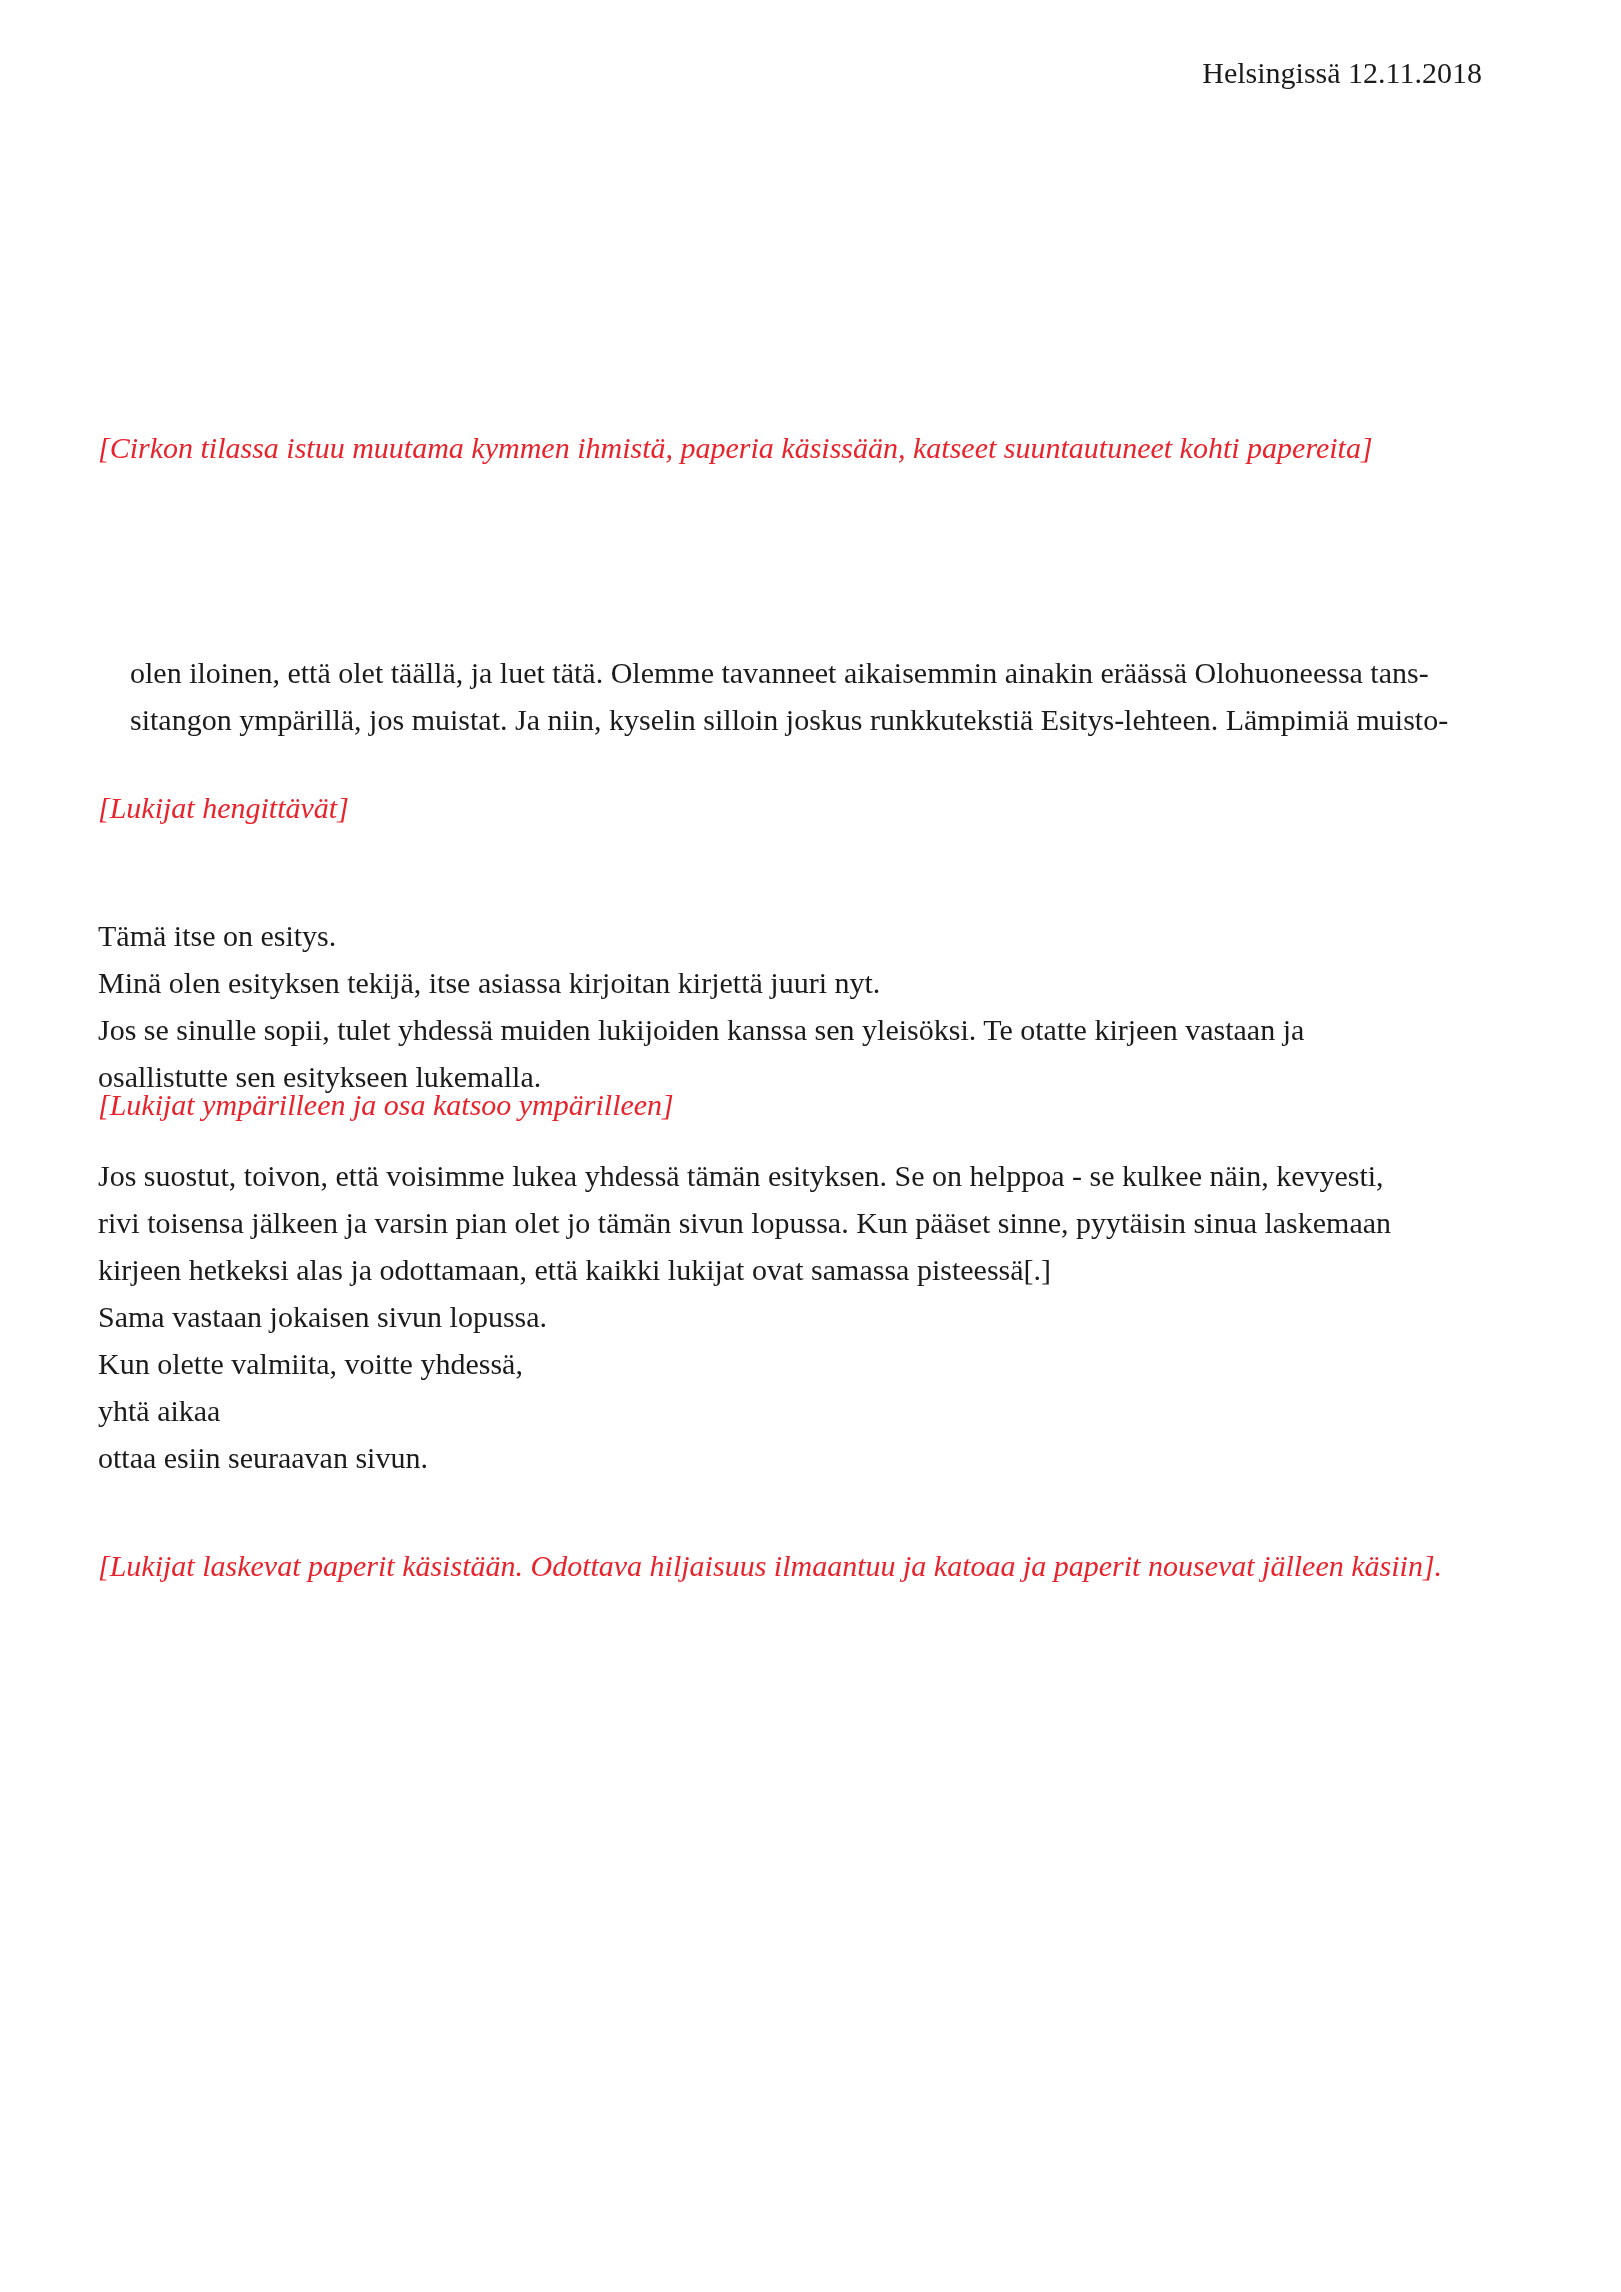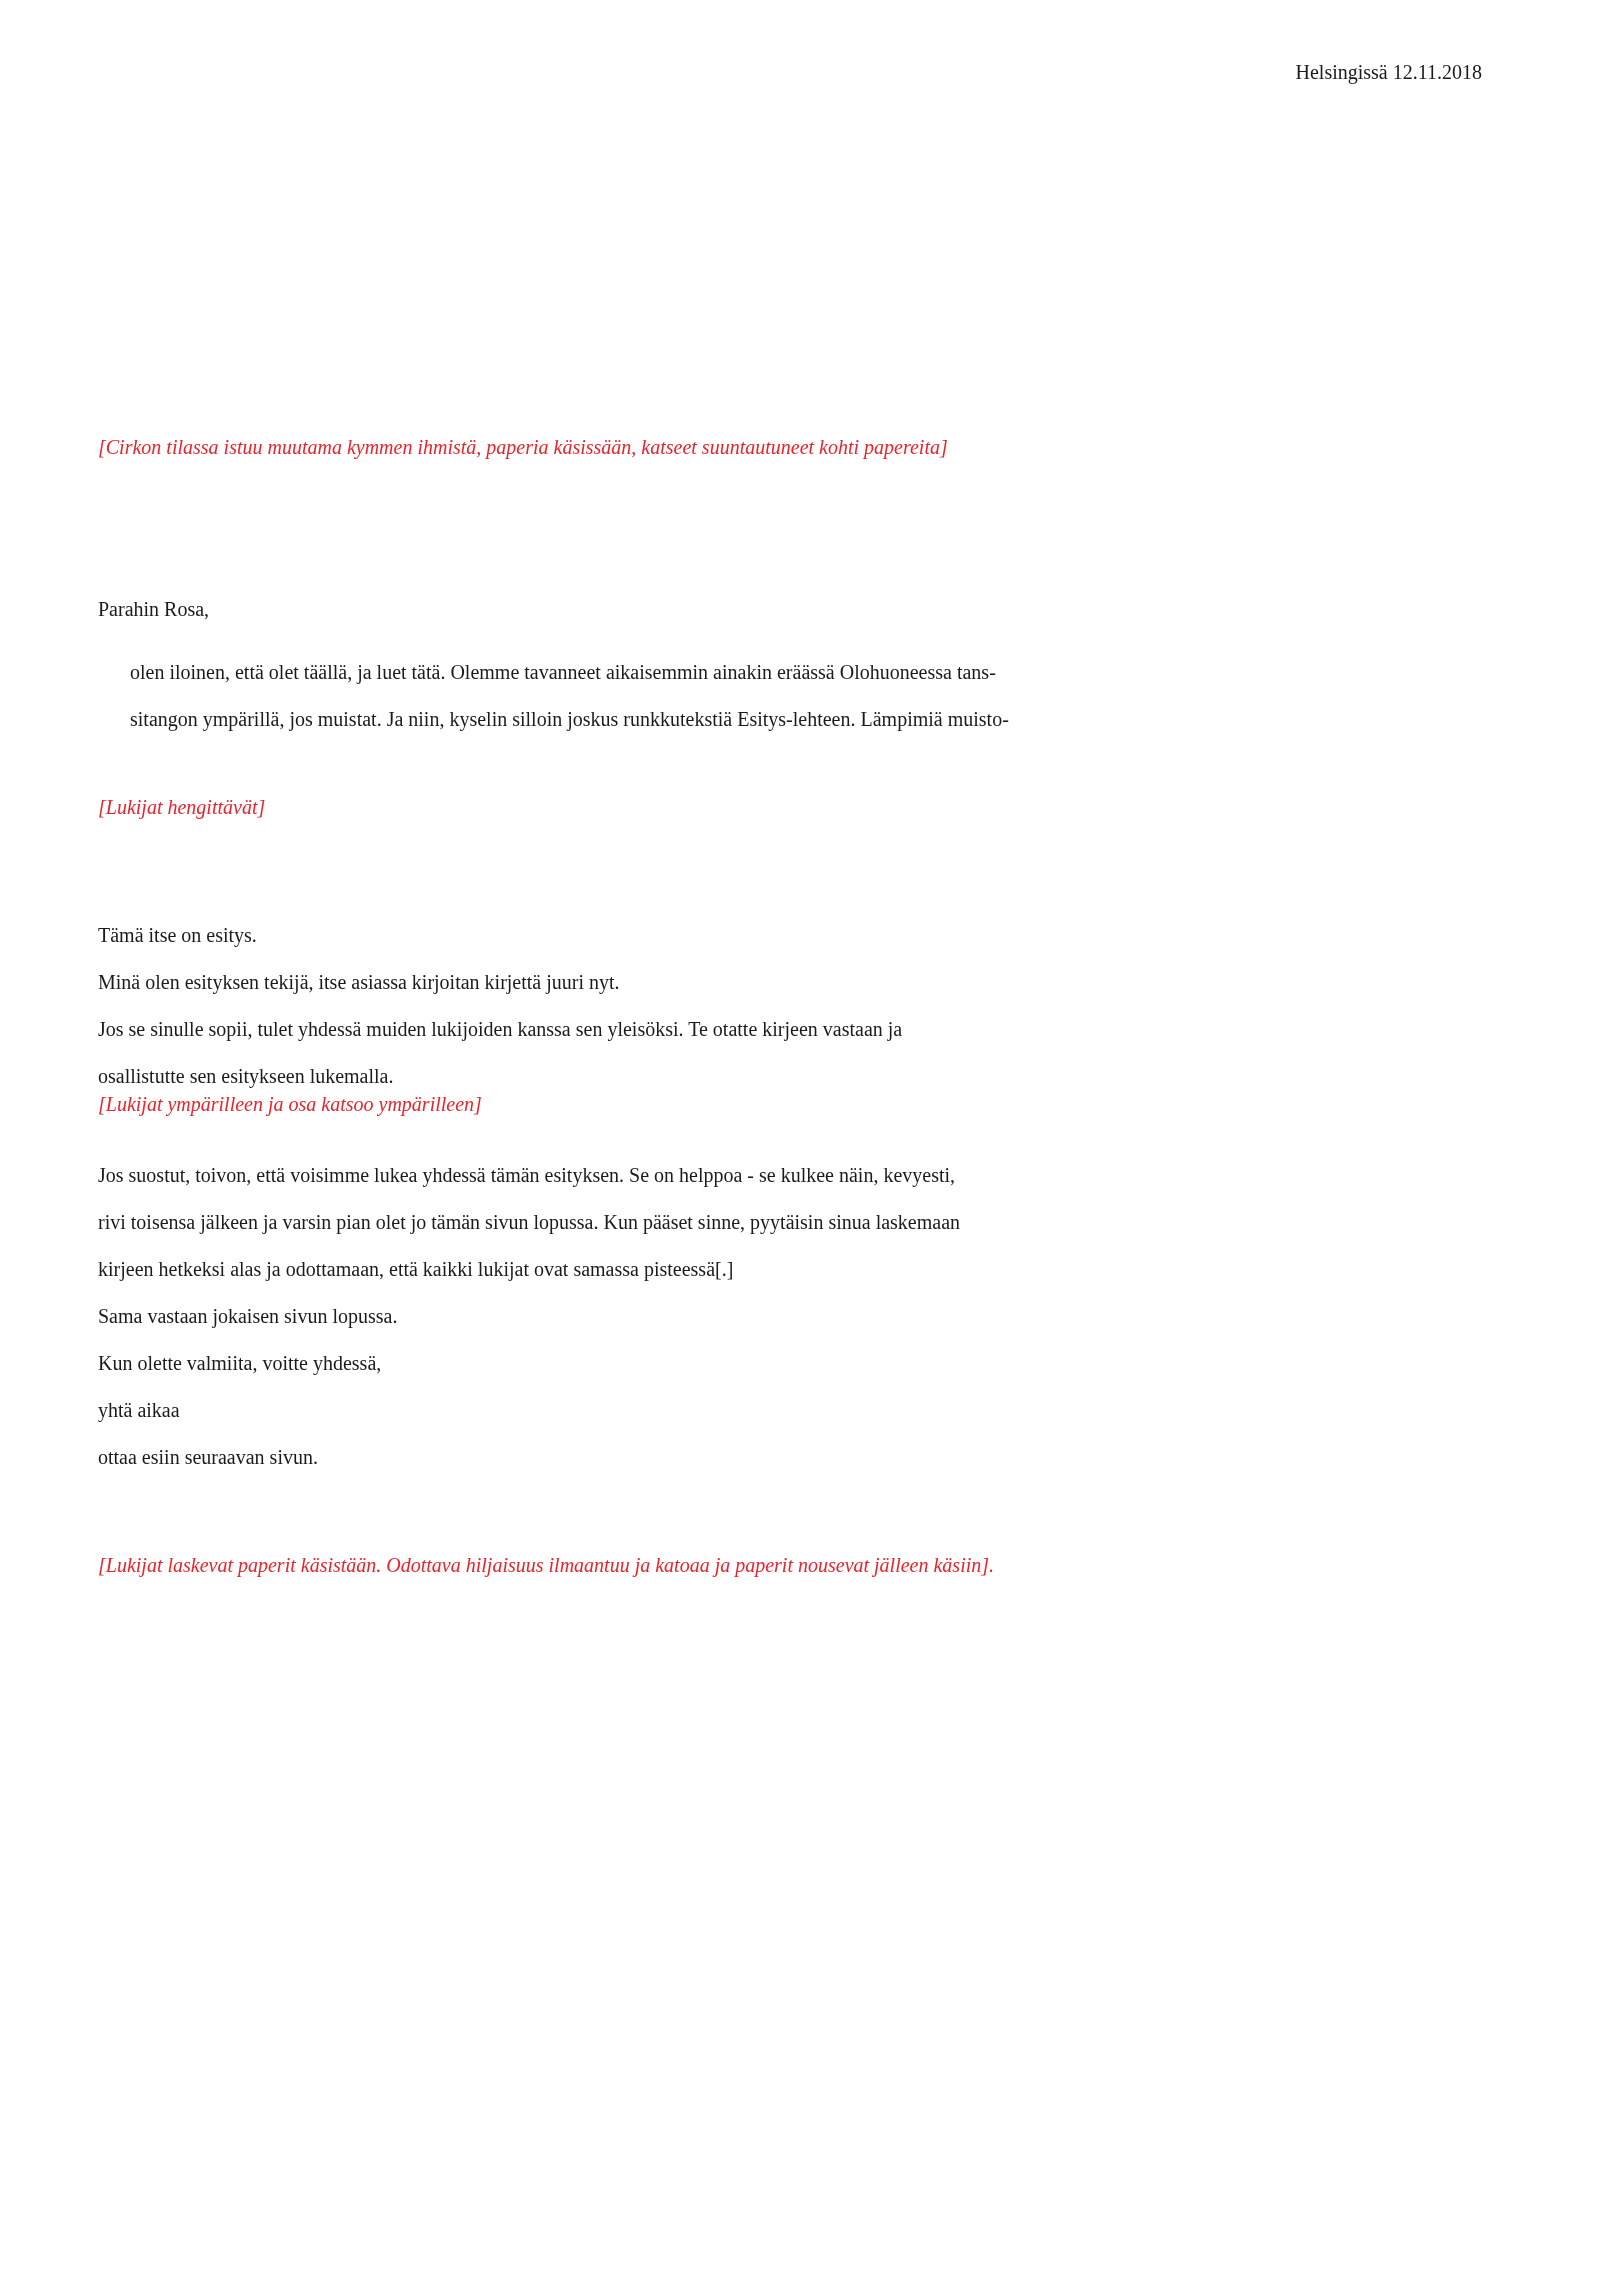--- a/index.html
+++ b/index.html
@@ -7,21 +7,21 @@
     padding: 0;
     background: #ffffff;
   }
   .page {
     position: relative;
     width: 1621px;
     height: 2293px;
     background: #ffffff;
     font-family: "Liberation Serif", "DejaVu Serif", serif;
     color: var(--body-color, #1b1b1b);
-    font-size: 20px;
+    font-size: 30px;
     overflow: hidden;
   }
   .block {
     position: absolute;
     left: 98px;
     width: 1425px;
     line-height: 47px;
   }
   .date-line {
     position: absolute;
@@ -41,21 +41,20 @@
 </style>
 </head>
 <body>
 
 <div class="page">
 
   <div class="date-line">Helsingissä 12.11.2018</div>
 
   <div class="block stage" style="top: 424px;">[Cirkon tilassa istuu muutama kymmen ihmistä, paperia käsissään, katseet suuntautuneet kohti papereita]</div>
 
-  <div class="block" style="top: 586px;">Parahin Rosa,</div>
 
   <div class="block para" style="top: 649px; margin-left: 32px;">
     <div>olen iloinen, että olet täällä, ja luet tätä. Olemme tavanneet aikaisemmin ainakin eräässä Olohuoneessa tans-</div>
     <div>sitangon ympärillä, jos muistat. Ja niin, kyselin silloin joskus runkkutekstiä Esitys-lehteen. Lämpimiä muisto-</div>
   </div>
 
   <div class="block stage" style="top: 784px;">[Lukijat hengittävät]</div>
 
   <div class="block para" style="top: 912px;">
     <div>Tämä itse on esitys.</div>

